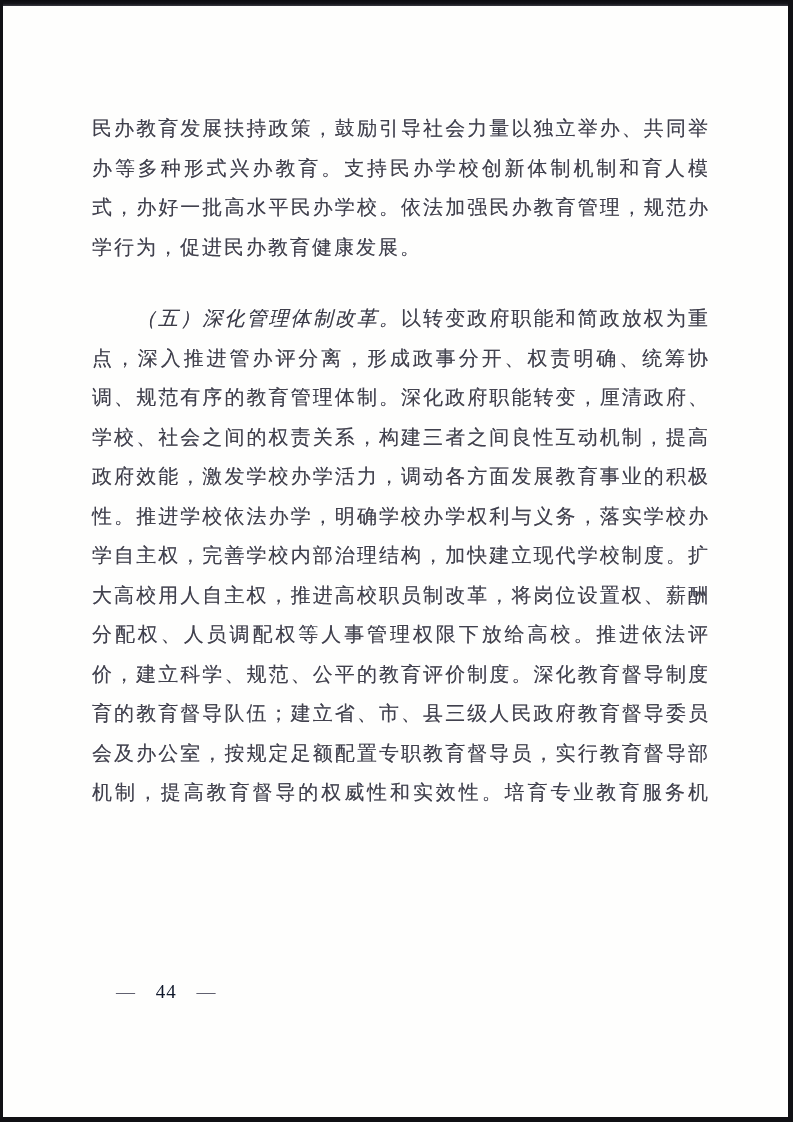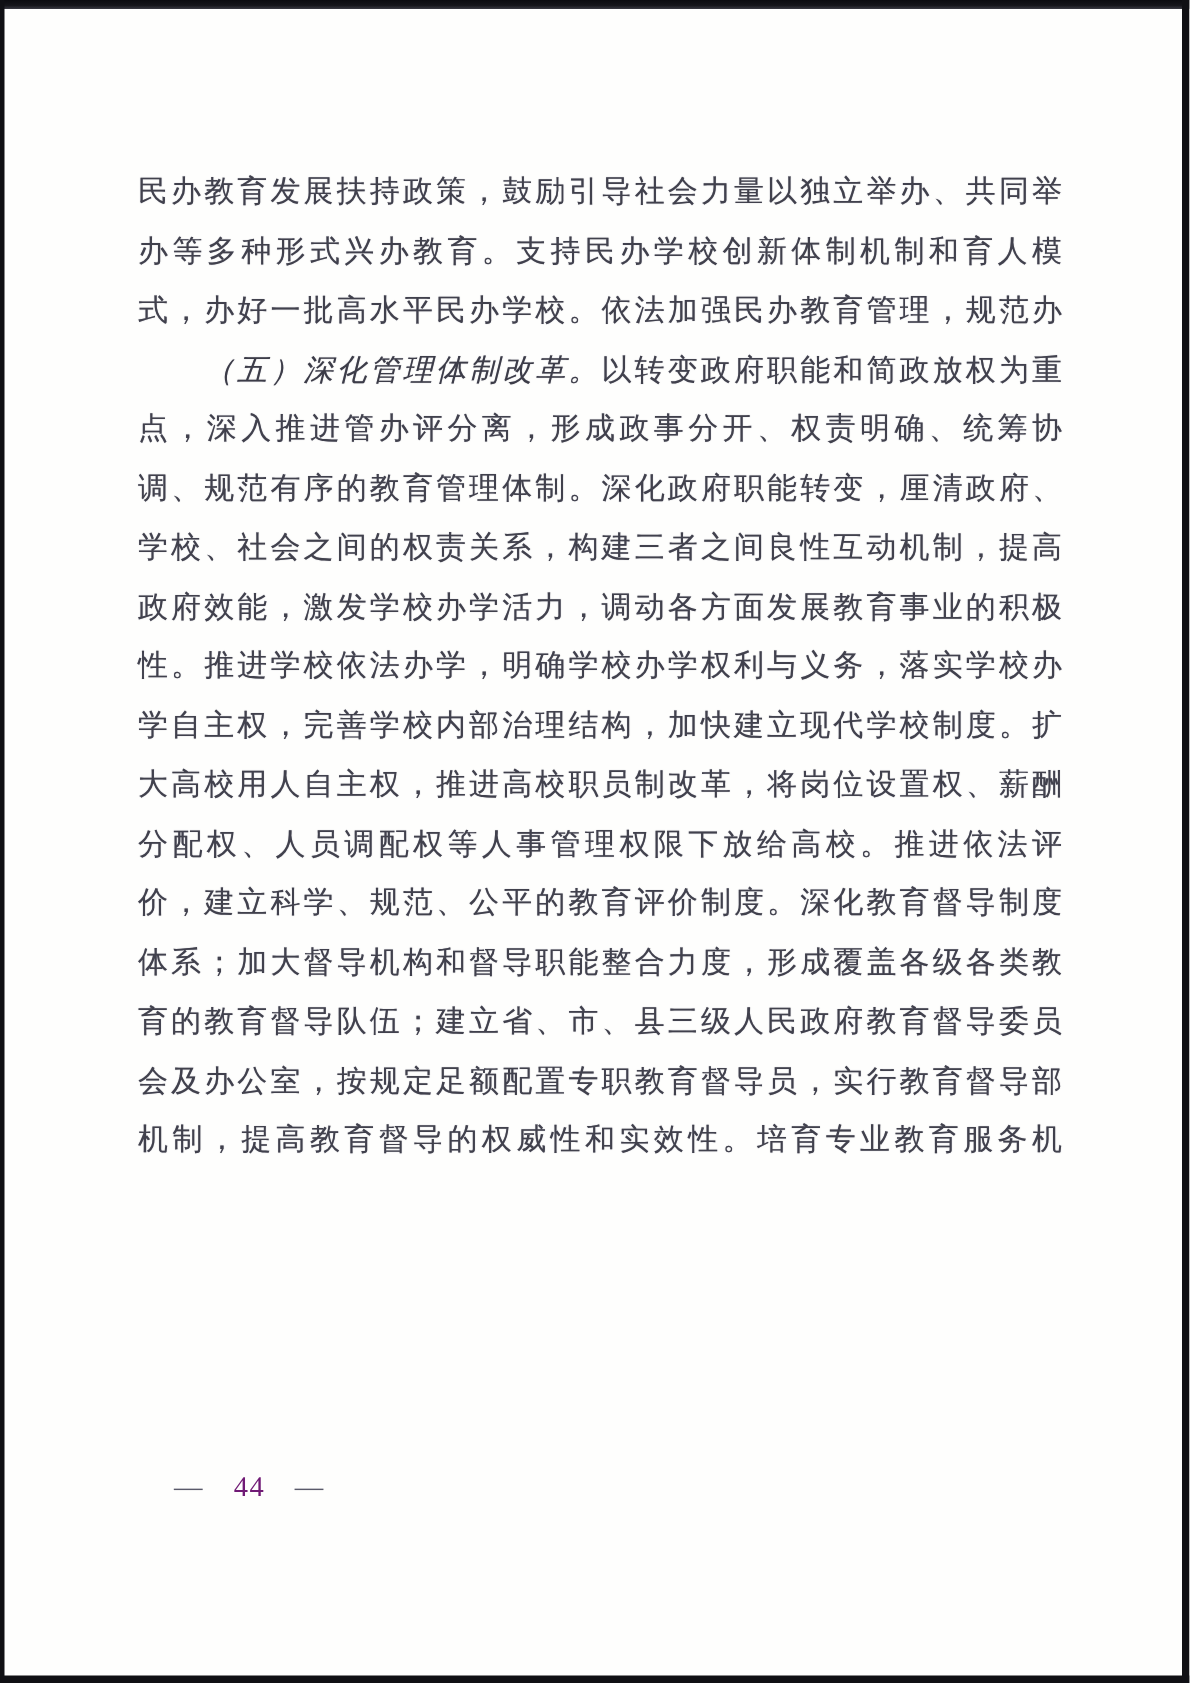--- a/index.html
+++ b/index.html
@@ -38,62 +38,62 @@
     height: 39.5px;
     line-height: 39.5px;
     letter-spacing: 2px;
     white-space: normal;
     overflow: visible;
   }
   .line.justify {
     text-align: justify;
     text-align-last: justify;
   }
-  .line.indent { padding-left: 44px; }
+  .line.indent { padding-left: 44px; margin-top: 32px; }
   .kai {
     font-style: italic;
     font-weight: 500;
     color: #3c3c48;
   }
   .page-footer {
     position: absolute;
     left: 116px;
     top: 981px;
     font-size: 19px;
     line-height: 22px;
     color: #4a4a58;
     letter-spacing: 1px;
   }
   .page-footer .dash { color: #5a5a6a; }
-  .page-footer .num  { margin: 0 14px; color: #701a75; }
+  .page-footer .num  { margin: 0 14px; color: #0f172a; }
 </style>
 </head>
 <body>
 
 <div class="scan-page">
   <div class="edge edge-top"></div>
   <div class="edge edge-left"></div>
   <div class="edge edge-right"></div>
   <div class="edge edge-bottom"></div>
 
   <main class="textblock" id="lines">
       <div class="line justify"><span class="body">民办教育发展扶持政策，鼓励引导社会力量以独立举办、共同举</span></div>
       <div class="line justify"><span class="body">办等多种形式兴办教育。支持民办学校创新体制机制和育人模</span></div>
       <div class="line justify"><span class="body">式，办好一批高水平民办学校。依法加强民办教育管理，规范办</span></div>
+      <div class="line"><span class="body">学行为，促进民办教育健康发展。</span></div>
       <div class="line justify indent"><span class="kai">（五）深化管理体制改革。</span><span class="body">以转变政府职能和简政放权为重</span></div>
       <div class="line justify"><span class="body">点，深入推进管办评分离，形成政事分开、权责明确、统筹协</span></div>
       <div class="line justify"><span class="body">调、规范有序的教育管理体制。深化政府职能转变，厘清政府、</span></div>
       <div class="line justify"><span class="body">学校、社会之间的权责关系，构建三者之间良性互动机制，提高</span></div>
       <div class="line justify"><span class="body">政府效能，激发学校办学活力，调动各方面发展教育事业的积极</span></div>
       <div class="line justify"><span class="body">性。推进学校依法办学，明确学校办学权利与义务，落实学校办</span></div>
       <div class="line justify"><span class="body">学自主权，完善学校内部治理结构，加快建立现代学校制度。扩</span></div>
       <div class="line justify"><span class="body">大高校用人自主权，推进高校职员制改革，将岗位设置权、薪酬</span></div>
       <div class="line justify"><span class="body">分配权、人员调配权等人事管理权限下放给高校。推进依法评</span></div>
       <div class="line justify"><span class="body">价，建立科学、规范、公平的教育评价制度。深化教育督导制度</span></div>
-      <div class="line justify"><span class="body">体系；加大督导机构和督导职能整合力度，形成覆盖各级各类教</span></div>
       <div class="line justify"><span class="body">育的教育督导队伍；建立省、市、县三级人民政府教育督导委员</span></div>
       <div class="line justify"><span class="body">会及办公室，按规定足额配置专职教育督导员，实行教育督导部</span></div>
       <div class="line justify"><span class="body">机制，提高教育督导的权威性和实效性。培育专业教育服务机</span></div>
     </main>
 
   <div class="page-footer">
     <span class="dash">—</span>
     <span class="num">44</span>
     <span class="dash">—</span>
   </div>

